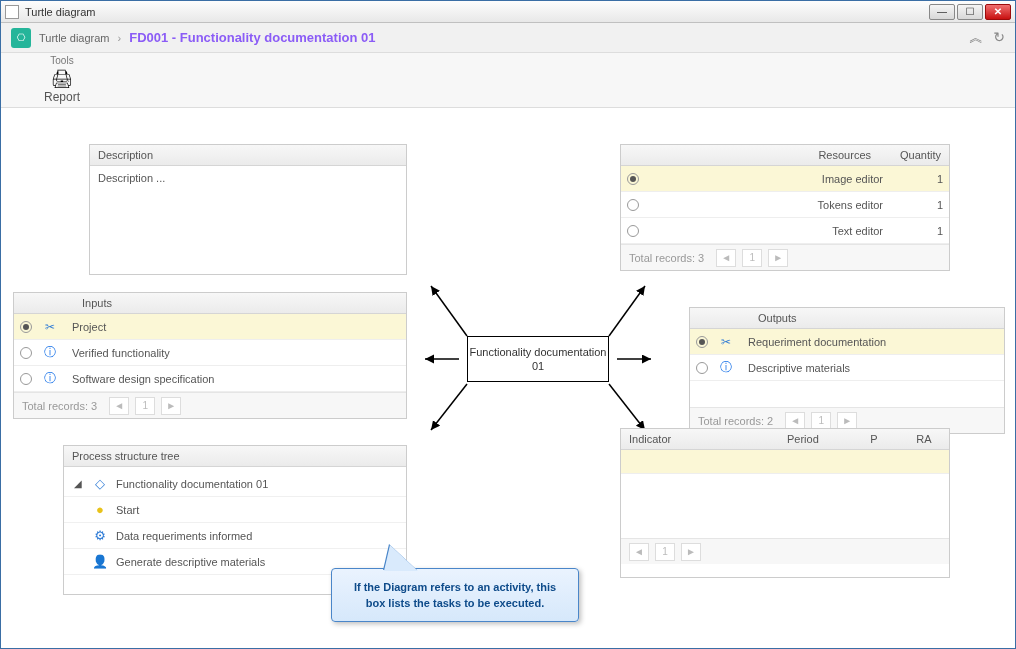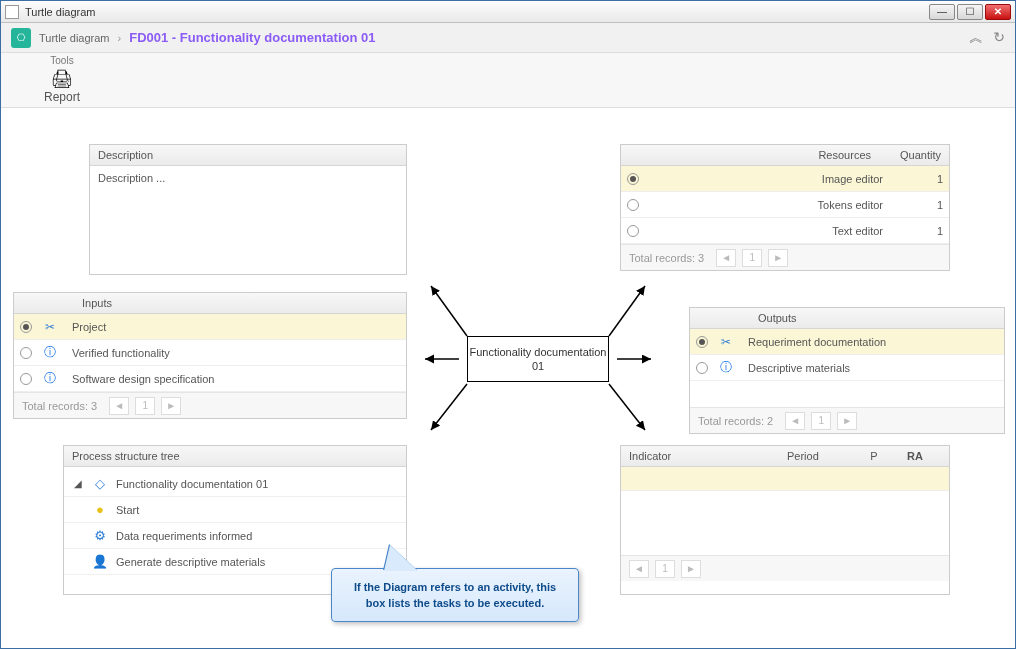--- a/index.html
+++ b/index.html
@@ -71,24 +71,24 @@
   svg.arrows { position:absolute; left:0; top:0; width:100%; height:100%; pointer-events:none; }
 
   .tree-panel { left: 62px; top: 337px; width: 344px; height: 150px; }
   .tree-title { background: linear-gradient(#f7f7f7,#ebebeb); border-bottom: 1px solid #d5d5d5; padding: 4px 8px; color: #555; }
   .tree-body { padding: 4px 0; }
   .tree-row { display: flex; align-items: center; height: 26px; padding: 0 10px; color:#555; border-bottom:1px solid #f0f0f0;}
   .tree-row .exp { width: 12px; color:#555; margin-right:6px; font-size:10px;}
   .tree-row .ticon { width: 16px; margin-right: 8px; font-size:13px; text-align:center;}
   .indent { padding-left: 28px; }
 
-  .indicator-panel { left: 619px; top: 337px; width: 330px; height: 150px; }
+  .indicator-panel { left: 619px; top: 320px; width: 330px; height: 150px; }
   .ind-header { display: flex; background: linear-gradient(#f7f7f7,#ebebeb); border-bottom: 1px solid #d5d5d5; }
   .ind-header div { padding: 4px 8px; color:#555; }
-  .ind-header .c1{flex:1;} .ind-header .c2{width:70px;} .ind-header .c3{width:50px;text-align:center;} .ind-header .c4{width:50px;text-align:left;font-weight:bold;}
+  .ind-header .c1{flex:1;} .ind-header .c2{width:70px;} .ind-header .c3{width:50px;text-align:center;} .ind-header .c4{width:50px;text-align:center;}
   .ind-body { height: 88px; }
   .ind-row { height:24px; background:#fbf7d6; border-bottom:1px solid #eee;}
 
   .callout { position:absolute; left:330px; top:460px; width:248px; background:linear-gradient(#eaf3fe,#d6e8fb); border:1px solid #4a86c9; border-radius:4px; padding:10px 12px; color:#0e4b8a; text-align:center; font-weight:bold; font-size:12px; line-height:1.35; box-shadow:2px 2px 5px rgba(0,0,0,0.25);}
   .callout::before { content:""; position:absolute; top:-24px; left:52px; width:0; height:0; border-left:6px solid transparent; border-right:28px solid transparent; border-bottom:26px solid #d9eafc; filter: drop-shadow(-1px -1px 0 #4a86c9);}
 </style>
 </head>
 <body>
 
 <div class="window">

